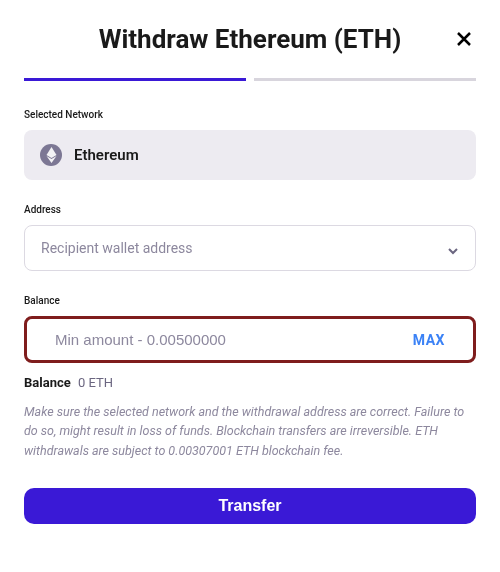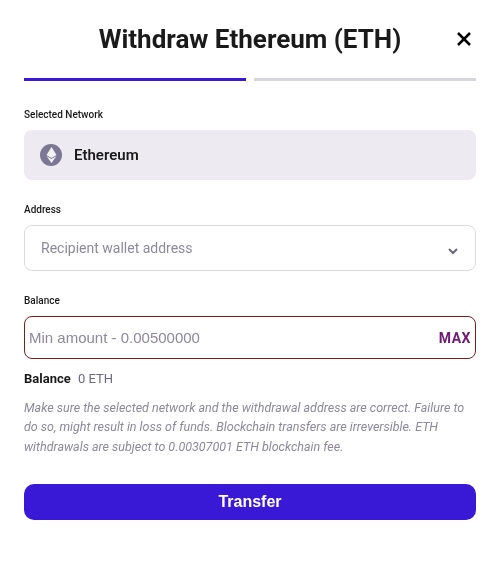--- a/index.html
+++ b/index.html
@@ -109,41 +109,41 @@
     }
     .chevron {
       width: 12px;
       height: 12px;
     }
     .chevron svg {
       stroke: #6b6680;
       stroke-width: 2;
     }
     .amount-wrap {
-      border: 1px solid #7f1d1d;
+      border: 3px solid #7f1d1d;
       border-radius: 8px;
-      padding: 12px 4px;
+      padding: 12px 28px;
       display: flex;
       align-items: center;
       justify-content: space-between;
       margin-bottom: 12px;
     }
     .amount-input {
       border: none;
       outline: none;
       font-size: 15px;
       color: #1a1a1a;
       flex: 1;
       background: transparent;
     }
     .amount-input::placeholder {
       color: #8d889e;
     }
     .max-btn {
-      color: #701a75;
+      color: #3b82f6;
       font-weight: 700;
       font-size: 14px;
       letter-spacing: 0.5px;
       cursor: pointer;
     }
     .balance-row {
       font-size: 13px;
       margin-bottom: 12px;
     }
     .balance-label {

